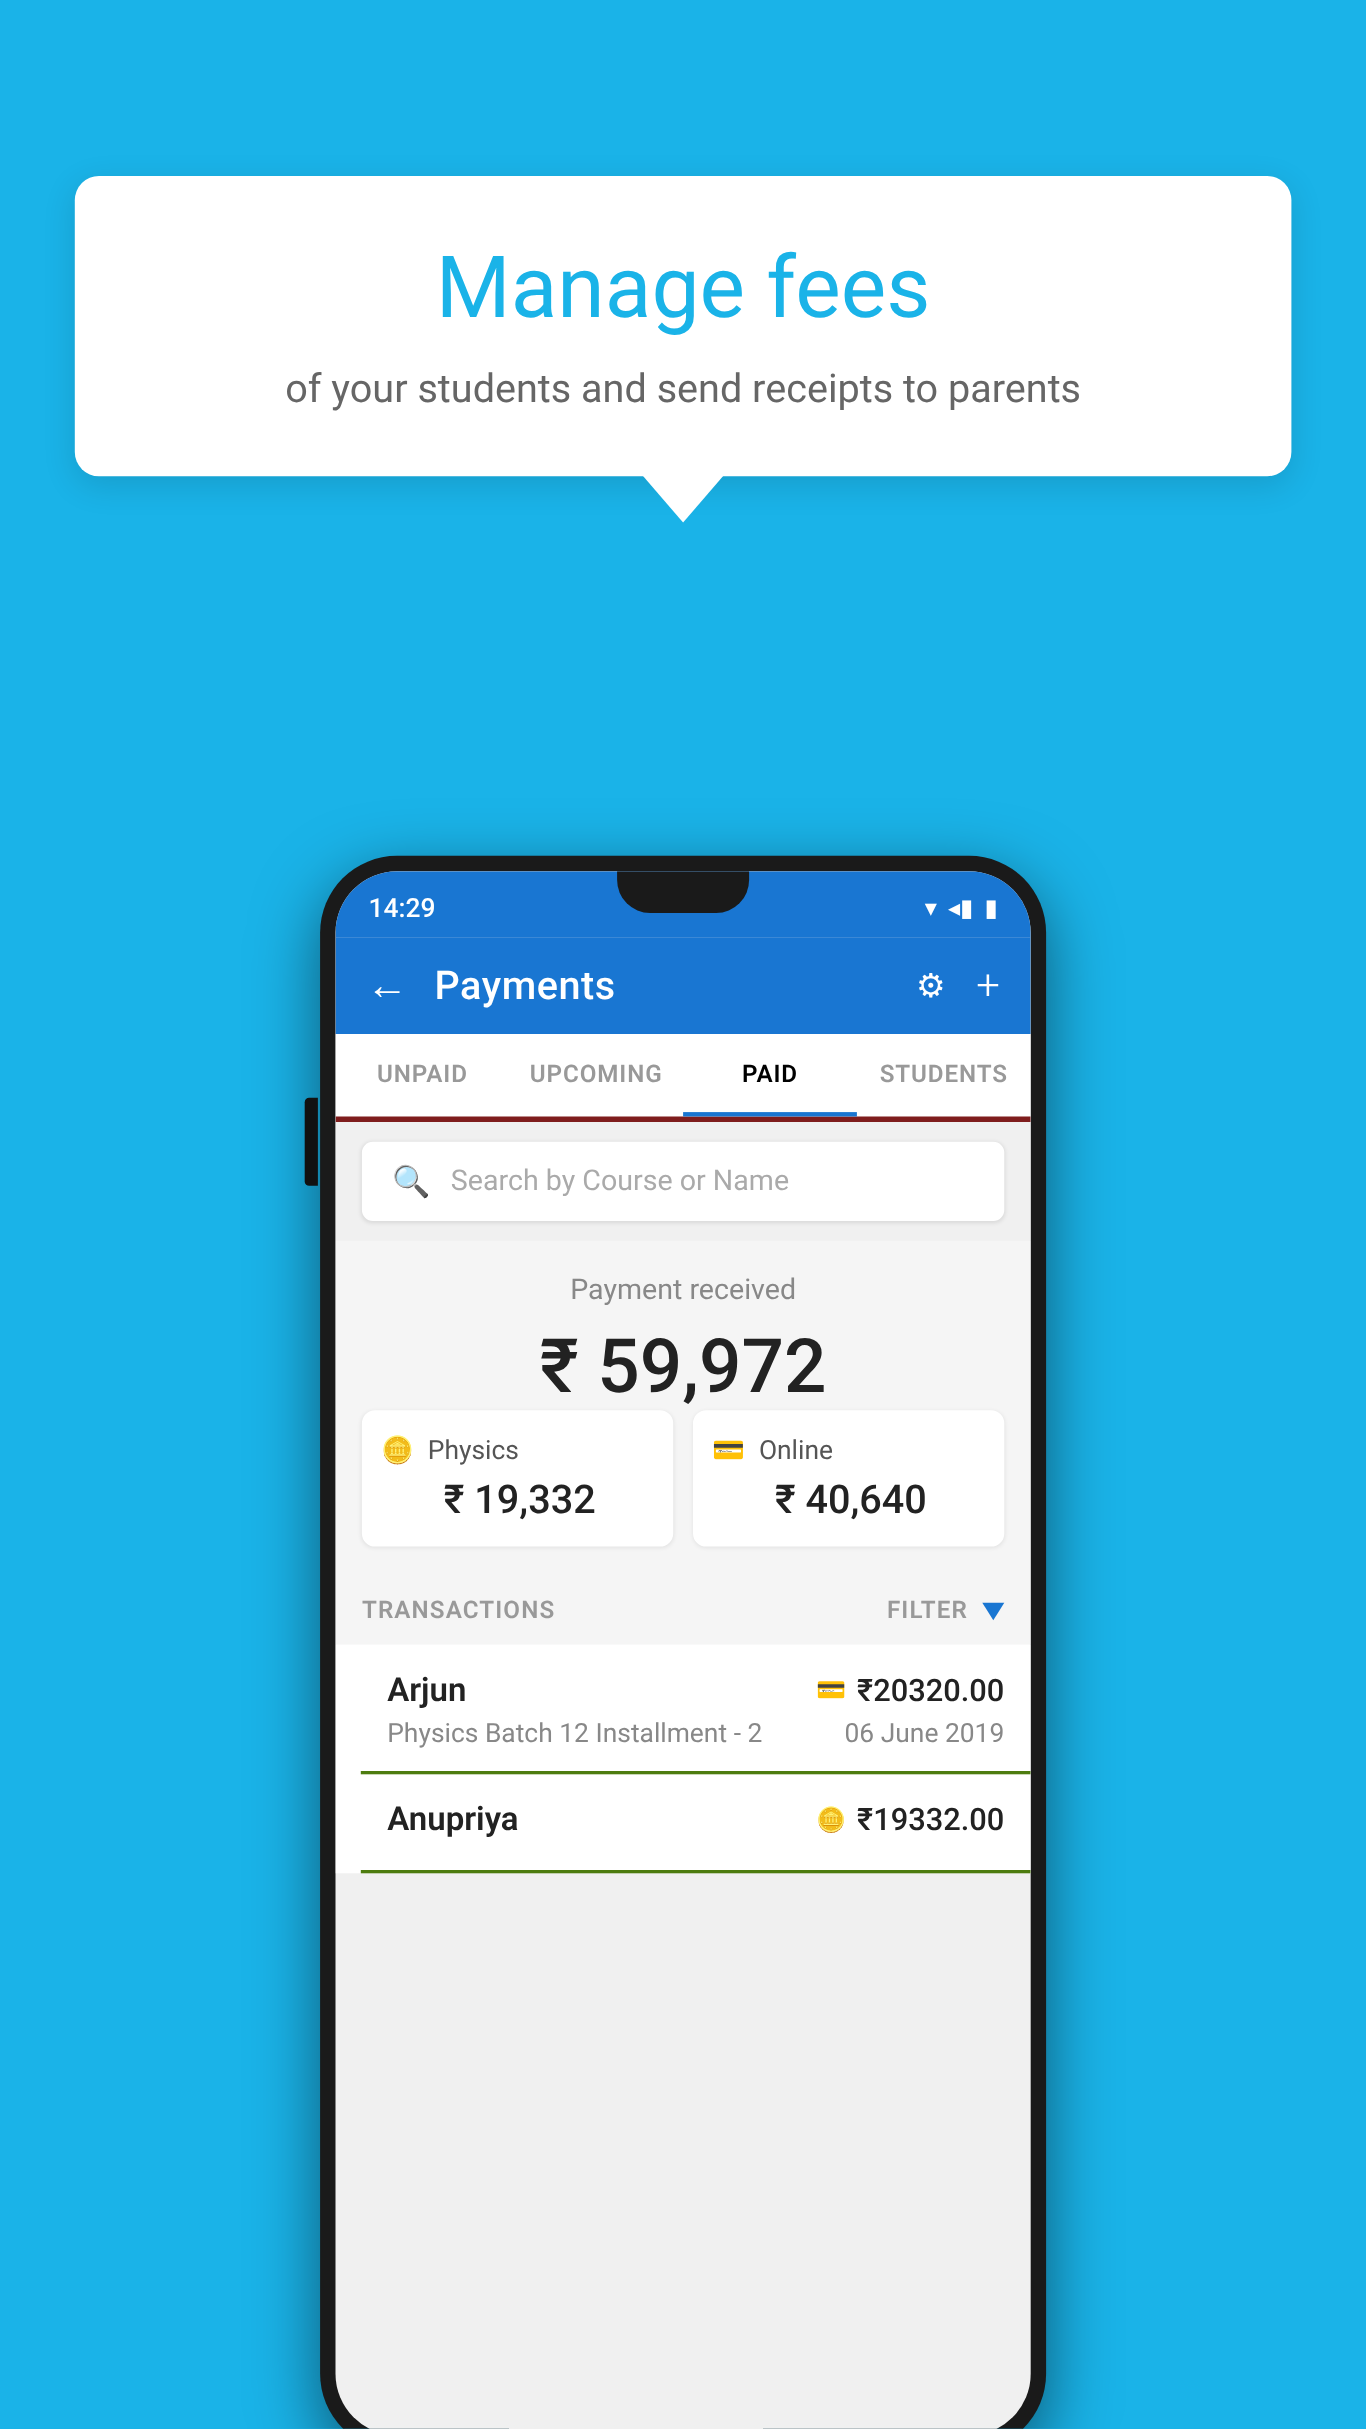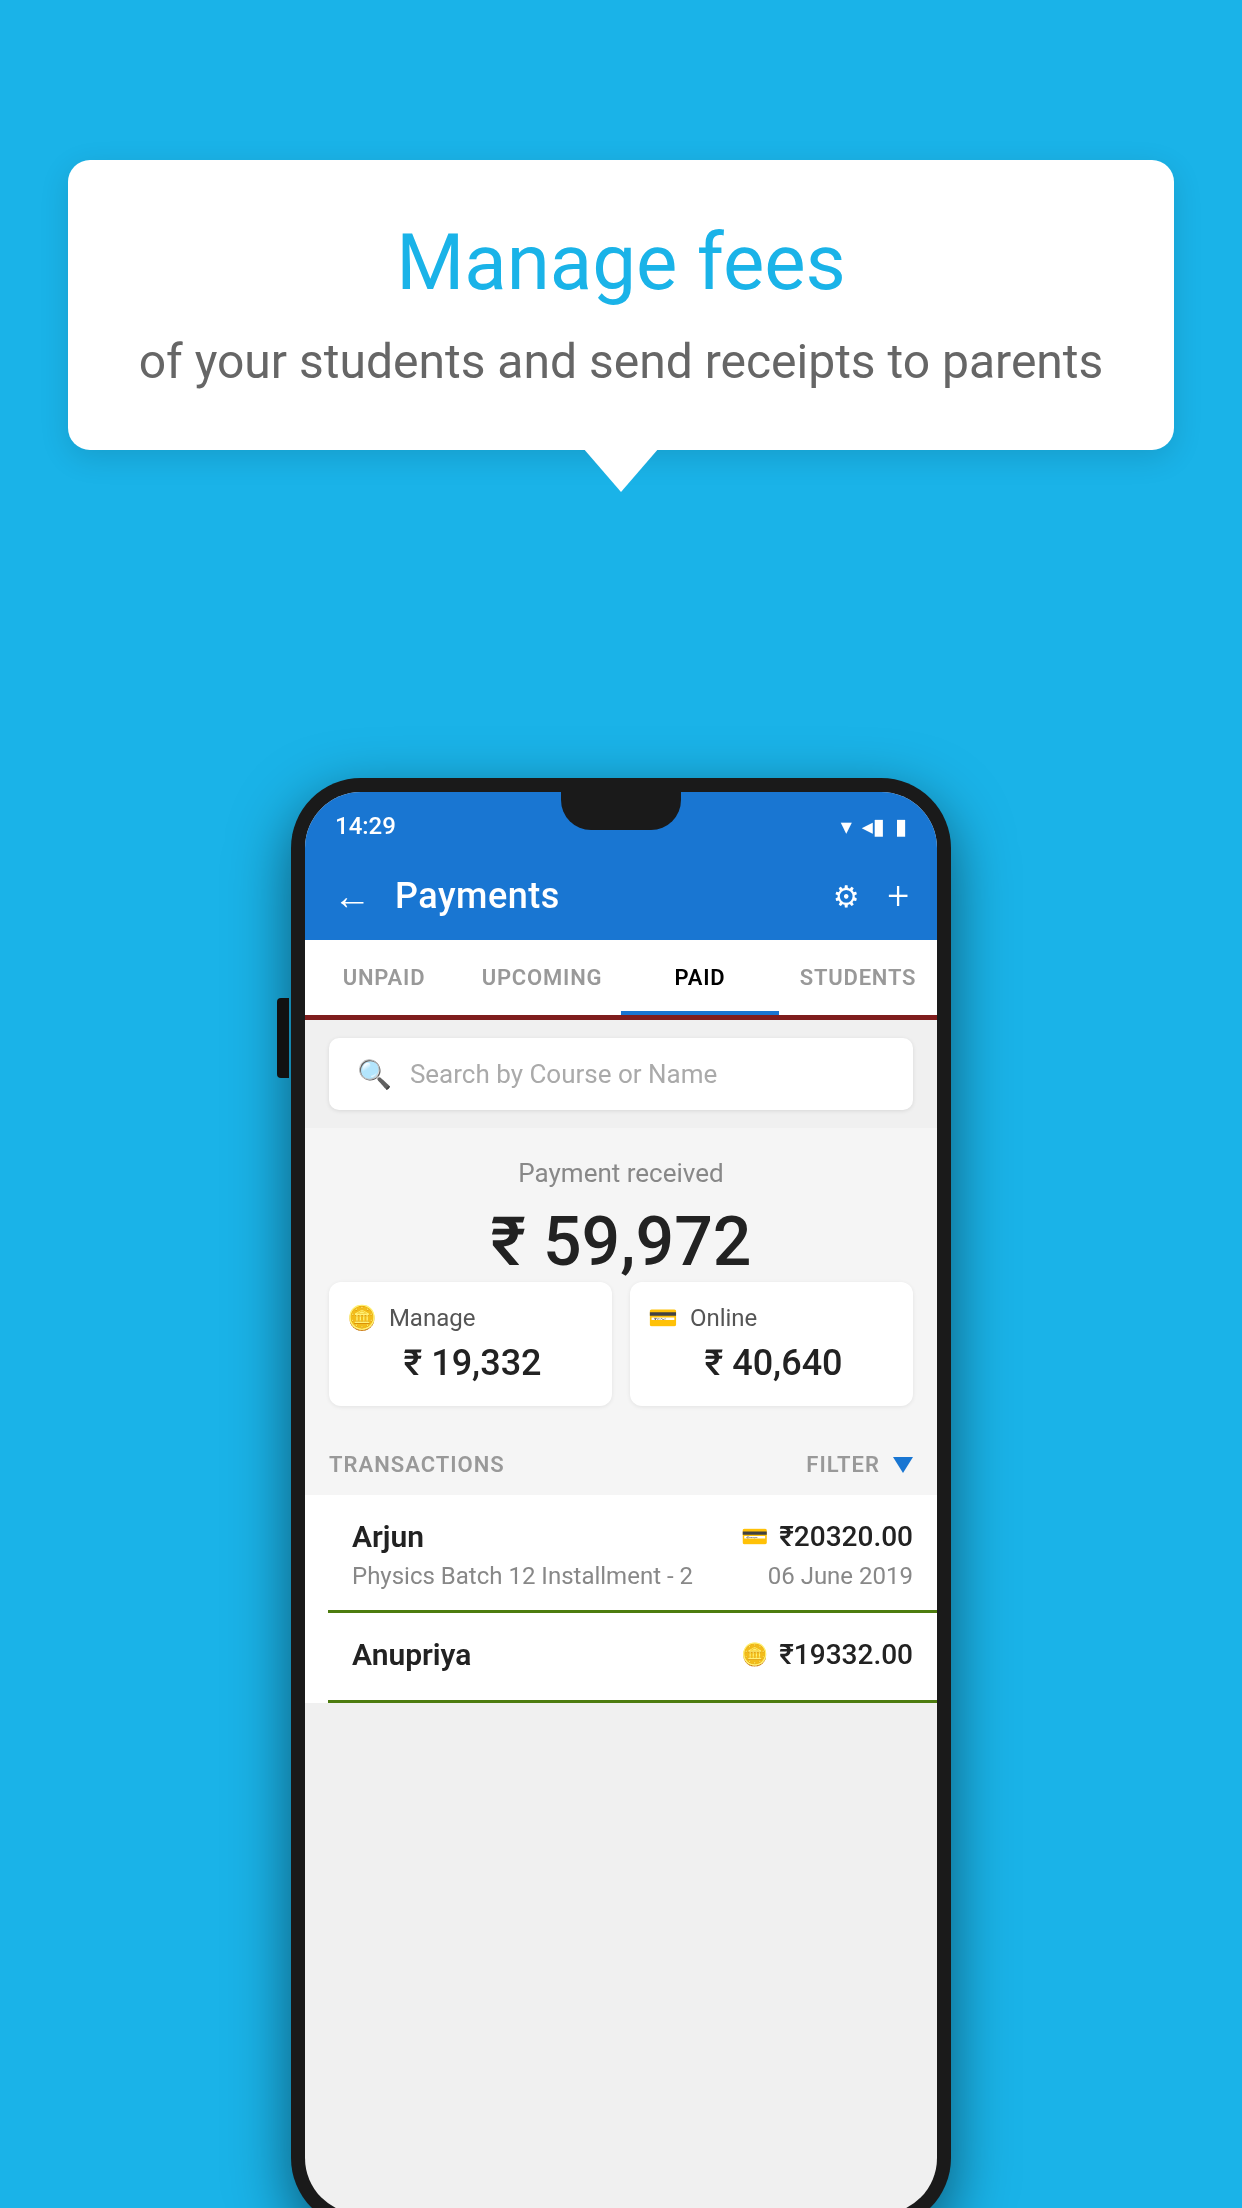--- a/index.html
+++ b/index.html
@@ -38,21 +38,21 @@
       border-top: 44px solid #fff;
     }
     .tooltip-title {
       font-size: 78px;
       font-weight: 400;
       color: #1ab3e8;
       line-height: 1.1;
       margin-bottom: 22px;
     }
     .tooltip-subtitle {
-      font-size: 48px;
+      font-size: 36px;
       color: #666;
       font-weight: 400;
       line-height: 1.4;
     }
 
     
     .phone-frame {
       position: absolute;
       bottom: -20px;
       left: 50%;
@@ -399,21 +399,21 @@
       </div>
     </div>
 
     <div class="payment-summary">
       <div class="payment-label">Payment received</div>
       <div class="payment-amount">₹ 59,972</div>
       <div class="payment-cards">
         <div class="payment-card">
           <div class="payment-card-header">
             <span class="payment-card-icon">🪙</span>
-            <span class="payment-card-type">Manage</span>
+            <span class="payment-card-type">Physics</span>
           </div>
           <div class="payment-card-amount">₹ 19,332</div>
         </div>
         <div class="payment-card">
           <div class="payment-card-header">
             <span class="payment-card-icon">💳</span>
             <span class="payment-card-type">Online</span>
           </div>
           <div class="payment-card-amount">₹ 40,640</div>
         </div>

